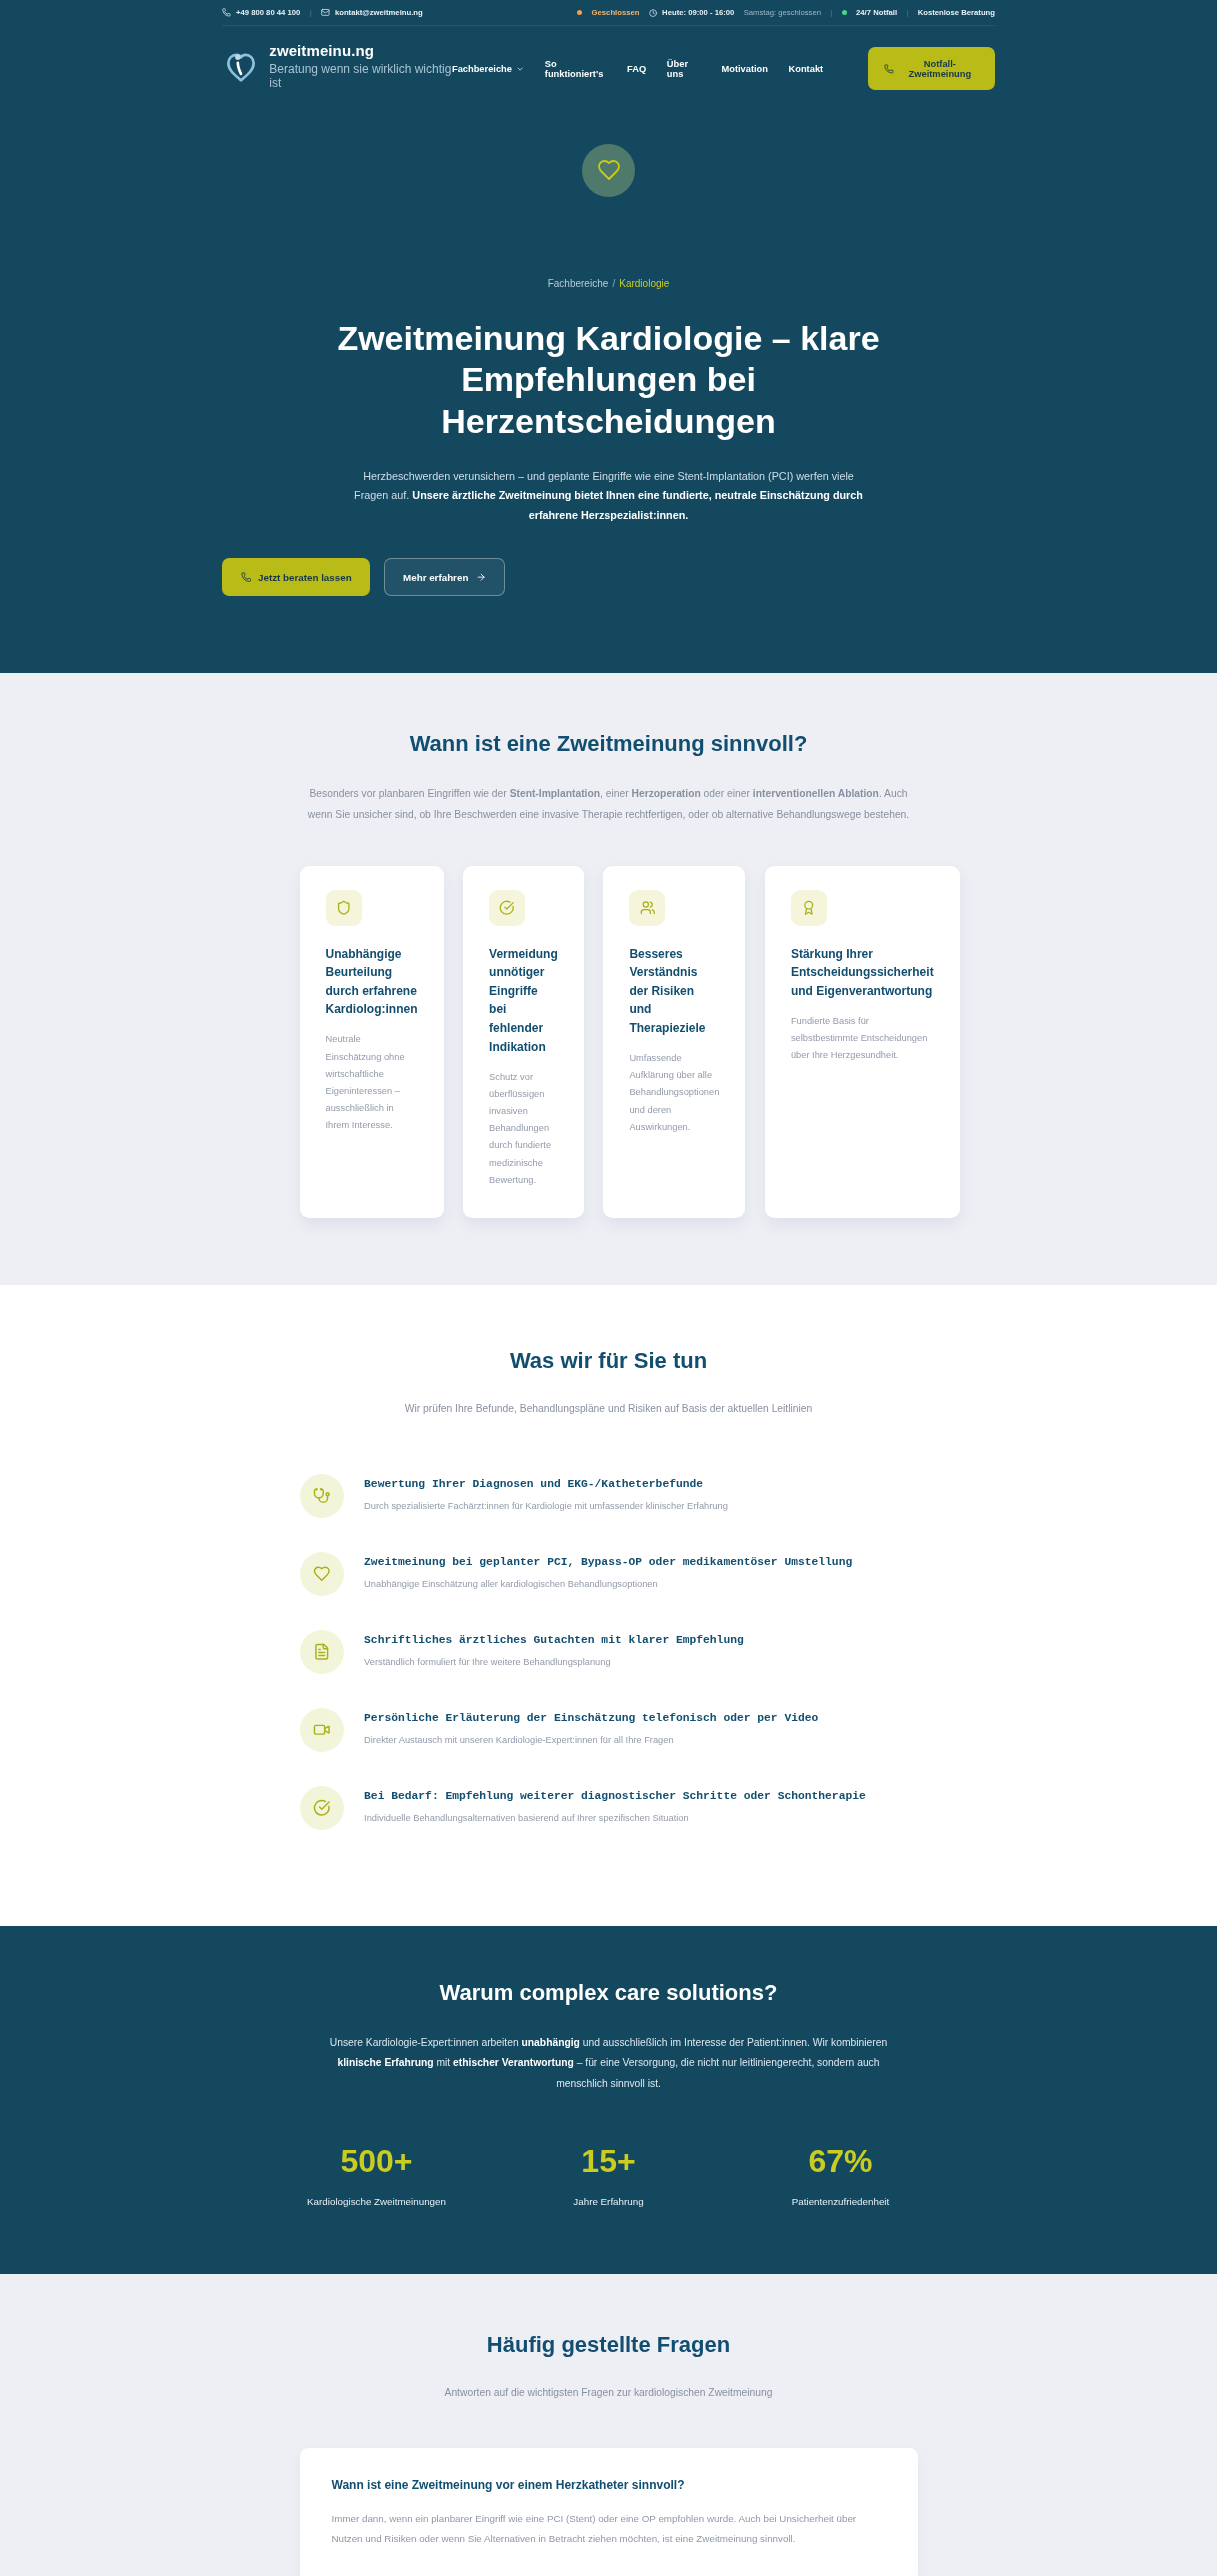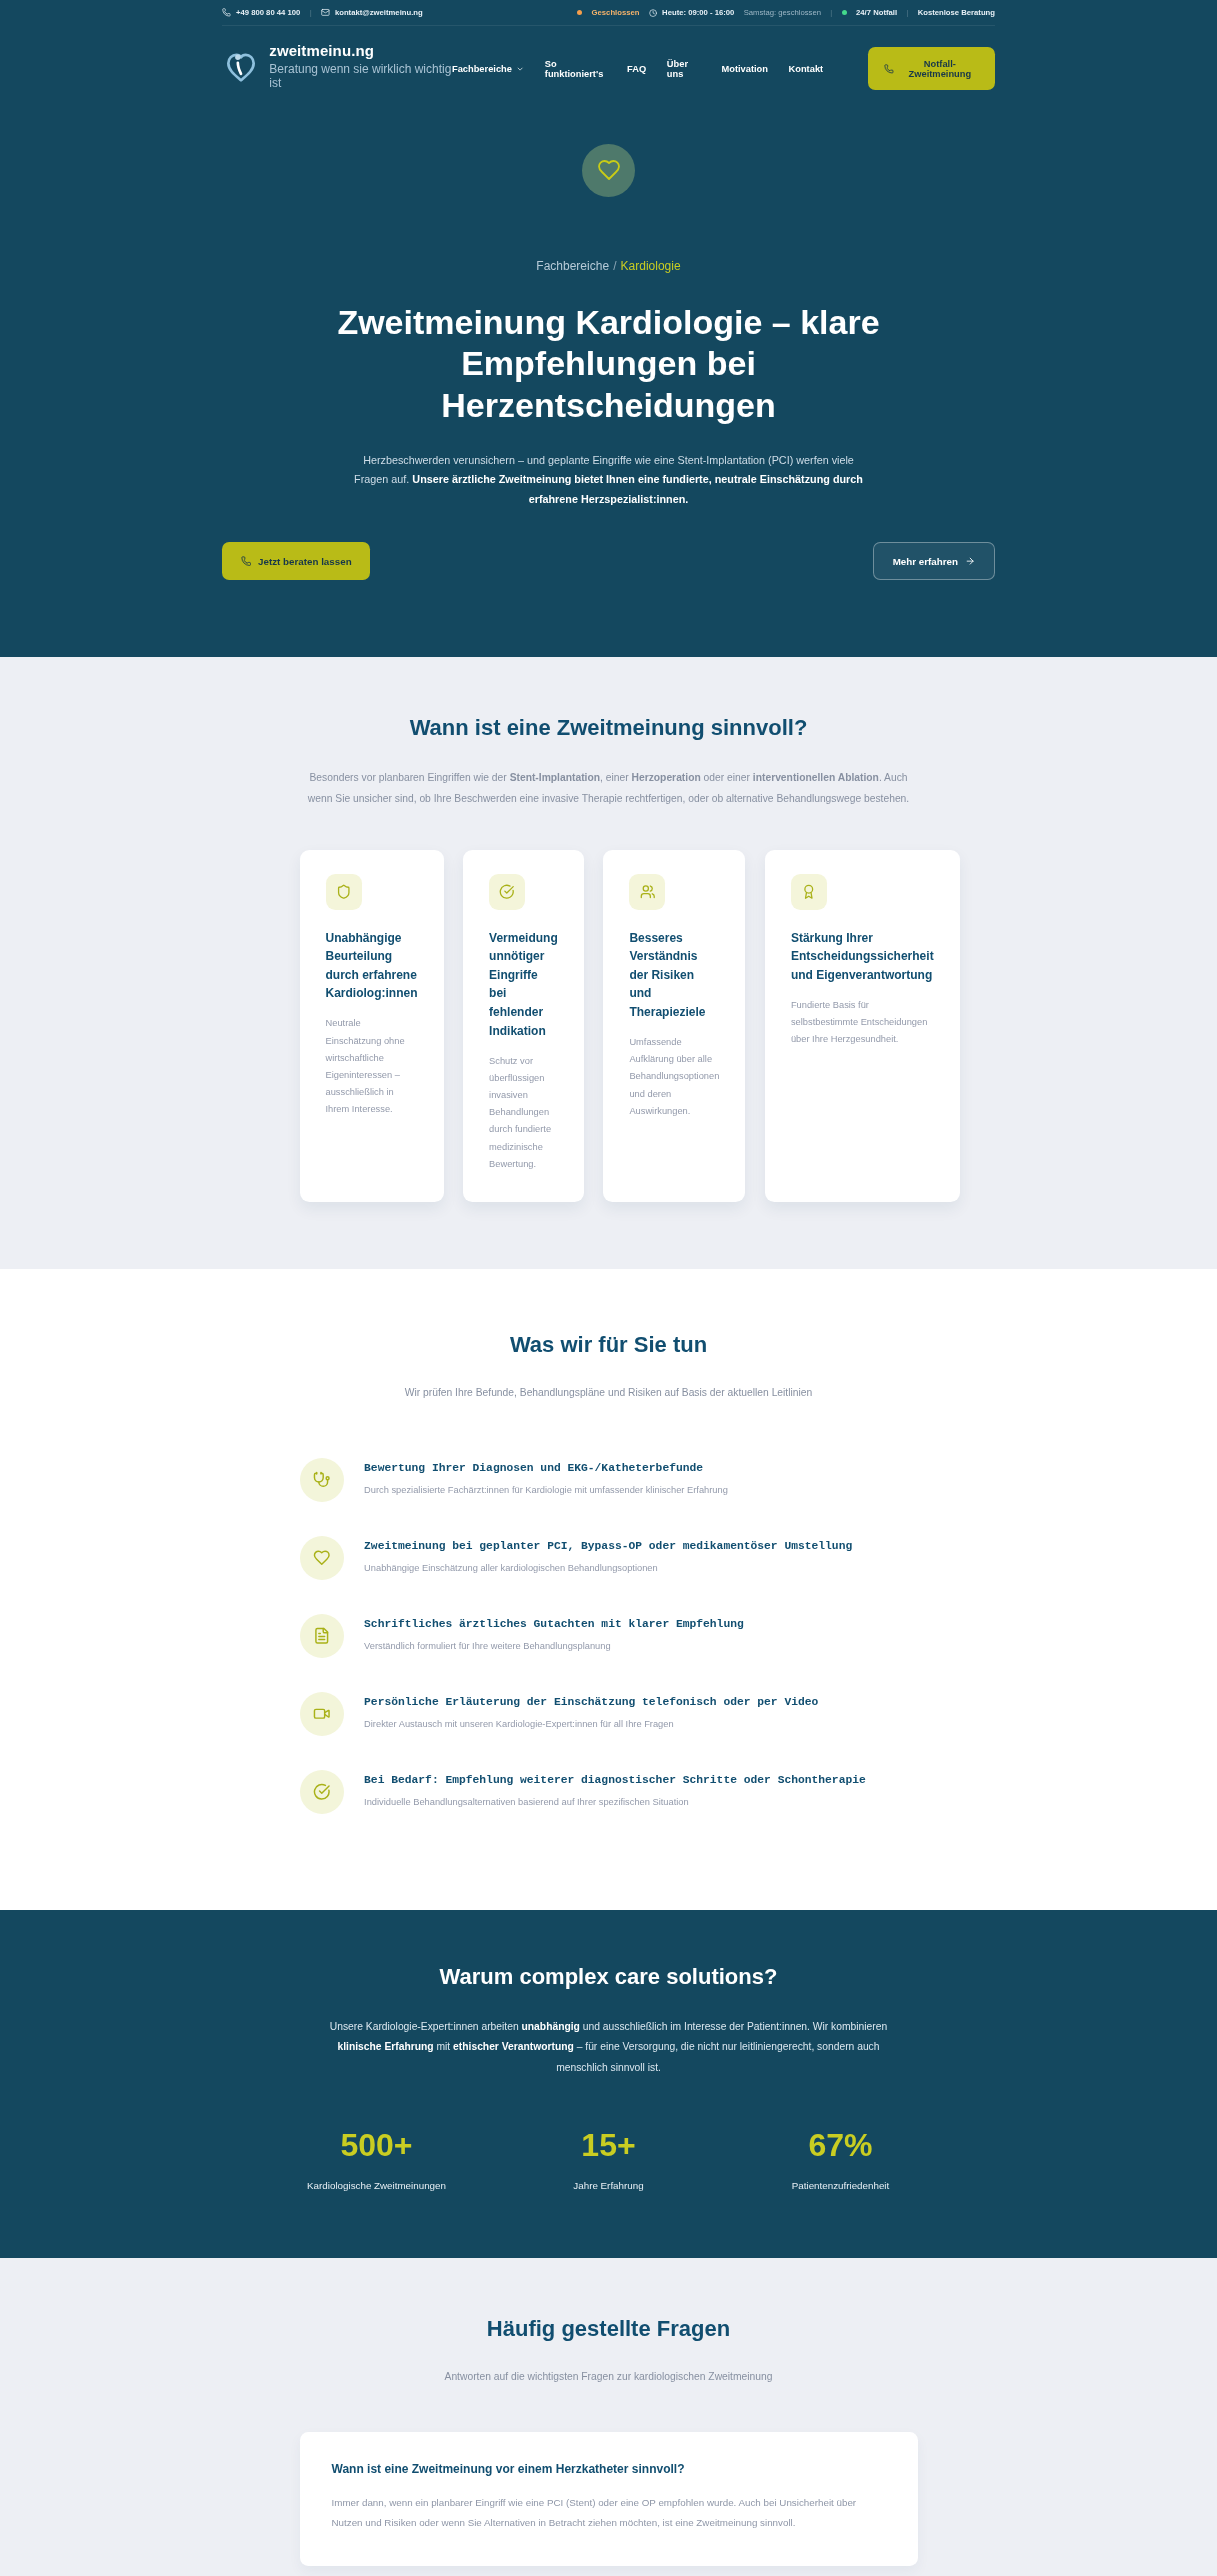--- a/index.html
+++ b/index.html
@@ -37,28 +37,28 @@
   .logo-tagline { font-size: 12px; color: #a9c3d4; }
   .nav { display: flex; align-items: center; gap: 20.6px; }
   .nav-item { display: flex; align-items: center; gap: 4.1px; color: #ffffff; font-size: 9.3px; font-weight: 700; cursor: pointer; }
   .btn { display: inline-flex; align-items: center; justify-content: center; gap: 7.2px; border-radius: 7.2px; font-weight: 700; cursor: pointer; border: none; font-family: inherit; }
   .btn-yellow { background: #b9bb17; color: #17374a; }
   .header-cta { font-size: 9.3px; padding: 11.3px 16.5px; margin-left: 24px; }
 
   
   .hero { text-align: center; padding: 33px 0 77px; }
   .hero-icon-wrap { width: 53px; height: 53px; margin: 0 auto; border-radius: 50%; background: #4e796b; display: flex; align-items: center; justify-content: center; color: #c9cc16; }
-  .breadcrumb { margin-top: 62px; font-size: 12px; color: #b7cbd8; }
+  .breadcrumb { margin-top: 81px; font-size: 10px; color: #b7cbd8; }
   .breadcrumb .crumb-sep { color: #8aa5b5; margin: 0 4.1px; }
   .breadcrumb .current { color: #c9cd22; }
   .hero h1 { width: 556px; margin: 29px auto 0; font-size: 34px; line-height: 1.22; color: #ffffff; font-weight: 700; }
   .hero-desc { width: 520px; margin: 25px auto 0; font-size: 10.8px; line-height: 1.8; color: #cfdde8; }
   .hero-desc .b, .rich .b { font-weight: 700; }
   .hero-desc .b { color: #ffffff; }
-  .hero-buttons { margin-top: 33px; display: flex; justify-content: space-between; gap: 13.4px; }
+  .hero-buttons { margin-top: 33px; display: flex; justify-content: flex-start; gap: 13.4px; }
   .btn-hero { font-size: 9.8px; padding: 12.4px 18.5px; }
   .btn-outline { background: rgba(255,255,255,0.06); border: 0.5px solid rgba(255,255,255,0.35); color: #ffffff; }
 
   
   .section-title { font-size: 22px; font-weight: 700; color: #114e70; text-align: center; margin: 0; }
   .section-intro { text-align: center; font-size: 10.3px; line-height: 2; color: #8790a1; }
 
   
   .sinnvoll { background: #edeff4; padding: 58px 0 67px; }
   .sinnvoll .section-intro { width: 603px; margin: 27px auto 0; }

